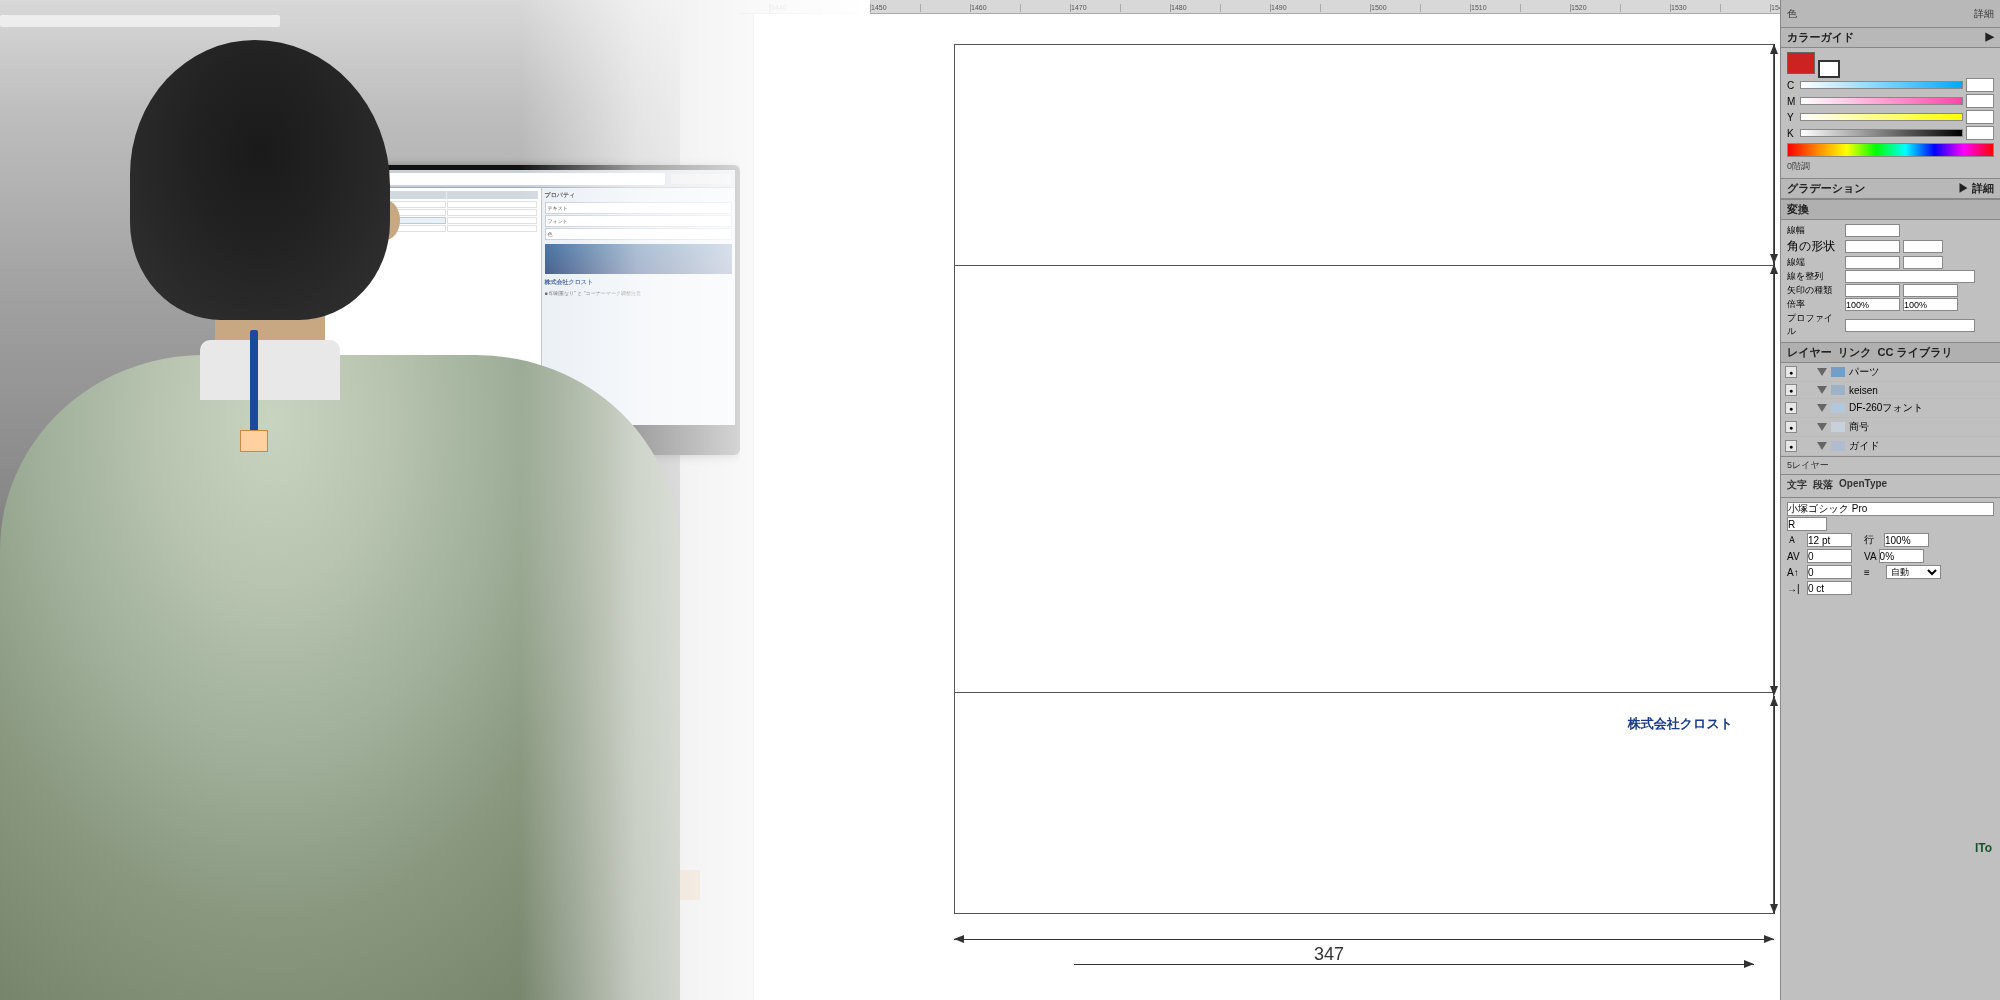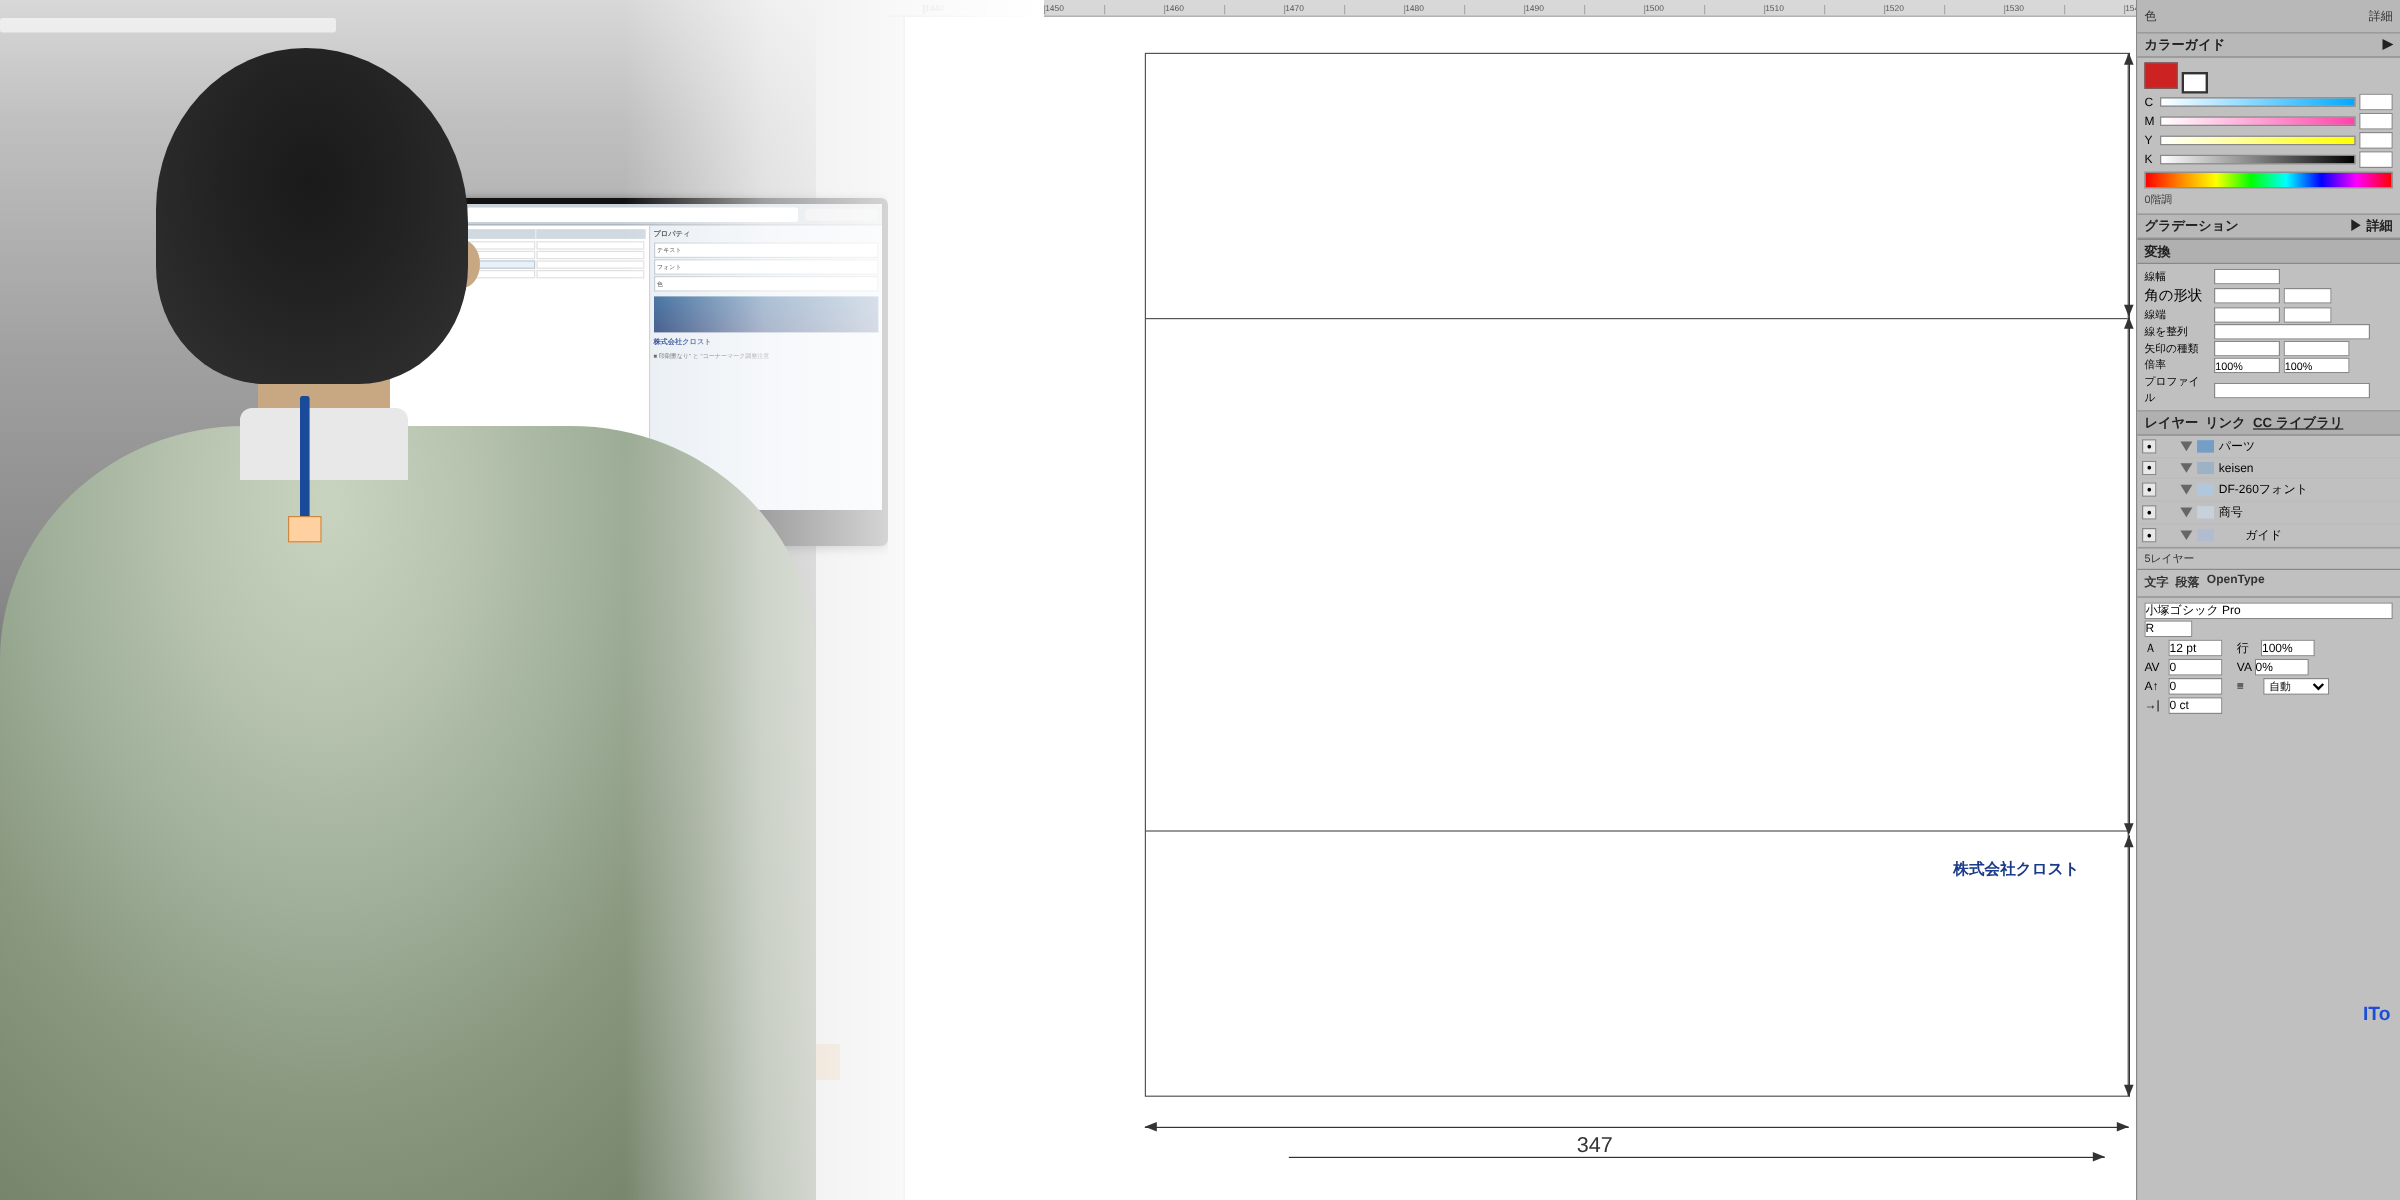--- a/index.html
+++ b/index.html
@@ -370,21 +370,21 @@
         <span style="width:55px;font-size:9px;">プロファイル</span>
         <input type="text" style="width: 130px; height: 13px; font-size: 9px; border: 1px solid rgb(136, 136, 136); background: white;">
       </div>
     </div>
   </div>
 
   <div style="border-bottom:1px solid #888;">
     <div style="background:#b0b0b0;padding:2px 6px;font-size:11px;font-weight:bold;color:#222;border-bottom:1px solid #888;display:flex;gap:6px;">
       <span>レイヤー</span>
       <span style="cursor:pointer;">リンク</span>
-      <span style="cursor:pointer;text-decoration:underline;">CC ライブラリ</span>
+      <span style="cursor:pointer;">CC ライブラリ</span>
     </div>
     <div>
 
       <div class="layer-row">
         <div style="width:12px;height:12px;border:1px solid #888;background:#e8e8e8;display:flex;align-items:center;justify-content:center;font-size:7px;">●</div>
         <div style="width:12px;height:12px;"></div>
         <div style="width:0;height:0;border-left:5px solid transparent;border-right:5px solid transparent;border-top:8px solid #666;"></div>
         <div style="width:14px;height:10px;border:1px solid #4488cc;background:#4488cc;opacity:0.6;"></div>
         <span style="font-size:10px;">パーツ</span>
       </div>
@@ -407,21 +407,21 @@
         <div style="width:12px;height:12px;"></div>
         <div style="width:0;height:0;border-left:5px solid transparent;border-right:5px solid transparent;border-top:8px solid #666;"></div>
         <div style="width:14px;height:10px;border:1px solid #ccddee;background:#ccddee;opacity:0.6;"></div>
         <span style="font-size:10px;">商号</span>
       </div>
       <div class="layer-row">
         <div style="width:12px;height:12px;border:1px solid #888;background:#e8e8e8;display:flex;align-items:center;justify-content:center;font-size:7px;">●</div>
         <div style="width:12px;height:12px;"></div>
         <div style="width:0;height:0;border-left:5px solid transparent;border-right:5px solid transparent;border-top:8px solid #666;"></div>
         <div style="width:14px;height:10px;border:1px solid #aabbdd;background:#aabbdd;opacity:0.6;"></div>
-        <span style="font-size:10px;margin-left:22px;">ガイド</span>
+        <span style="font-size:10px;">ガイド</span>
       </div>
     </div>
   </div>
 
   <div style="padding:2px 6px;font-size:9px;color:#333;border-bottom:1px solid #888;">5レイヤー</div>
 
   <div style="padding:3px 6px;border-bottom:1px solid #888;">
     <div style="display:flex;gap:6px;font-size:10px;font-weight:bold;color:#333;margin-bottom:2px;">
       <span>文字</span>
       <span>段落</span>
@@ -464,16 +464,16 @@
       <select style="width:55px;height:14px;font-size:9px;border:1px solid #888;background:white;">
         <option>自動</option>
       </select>
     </div>
 
     <div style="display:flex;align-items:center;gap:2px;margin:2px 0;">
       <span style="font-size:10px;width:18px;">→|</span>
       <input type="text" style="width: 45px; height: 14px; font-size: 10px; border: 1px solid rgb(136, 136, 136); background: white;" value="0 ct">
     </div>
 
-    <div style="position:absolute;bottom:145px;right:8px;font-size:16px;color:#1d4ed8;font-weight:bold;">ITo</div>
+    <div style="position:absolute;bottom:145px;right:8px;font-size:12px;color:#14532d;font-weight:bold;">ITo</div>
   </div>
 
 </div>
 
 </body></html>

